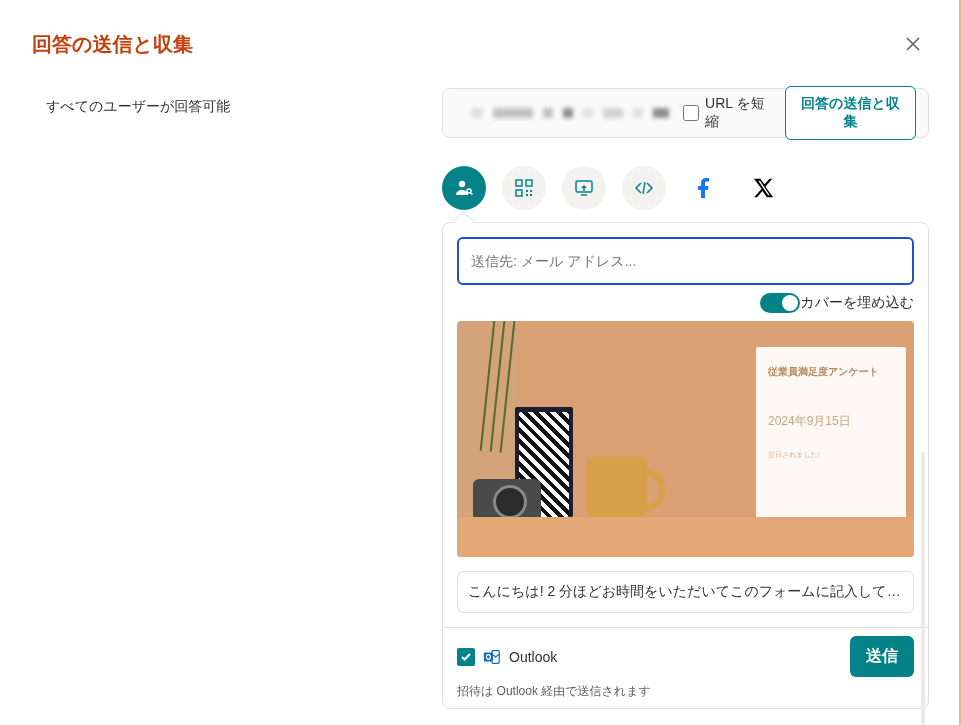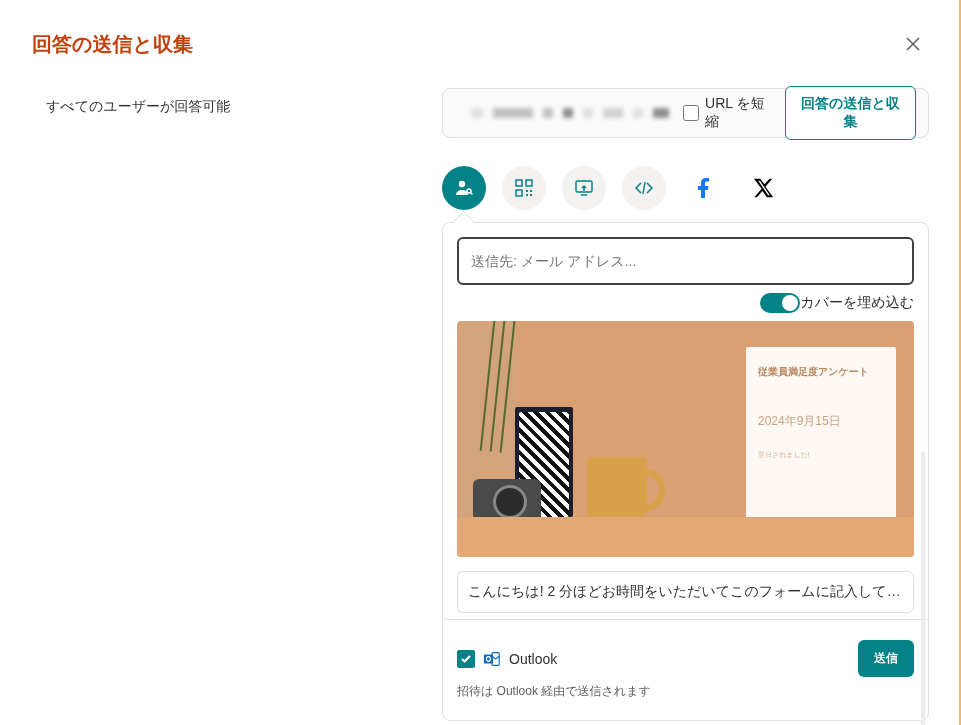--- a/index.html
+++ b/index.html
@@ -19,48 +19,48 @@
     .shorten input { width: 18px; height: 18px; }
     .shorten label { font-size: 14px; color: #323130; }
     .copy-btn { border: 1px solid #038387; color: #038387; background: #fff; border-radius: 6px; padding: 8px 14px; font-size: 14px; font-weight: 600; cursor: pointer; }
     .method-row { display: flex; gap: 16px; margin: 28px 0 12px 0; }
     .method { width: 44px; height: 44px; border-radius: 50%; display: flex; align-items: center; justify-content: center; cursor: pointer; background: #f3f2f1; color: #038387; }
     .method.active { background: #038387; color: #fff; }
     .method.plain { background: transparent; }
     .panel-wrap { position: relative; }
     .panel { border: 1px solid #e1dfdd; border-radius: 8px; padding: 14px; }
     .panel:before { content: ""; position: absolute; top: -8px; left: 14px; width: 14px; height: 14px; background: #fff; border-left: 1px solid #e1dfdd; border-top: 1px solid #e1dfdd; transform: rotate(45deg); }
-    .email-input { width: 100%; border: 2px solid #404040; border-radius: 6px; padding: 14px 12px; font-size: 14px; color: #605e5c; outline: none; }
+    .email-input { width: 100%; border: 2px solid #1d4ed8; border-radius: 6px; padding: 14px 12px; font-size: 14px; color: #605e5c; outline: none; }
     .embed-row { display: flex; align-items: center; justify-content: flex-end; gap: 0; margin: 8px 0 8px 0; }
     .toggle { width: 40px; height: 20px; background: #038387; border-radius: 10px; position: relative; cursor: pointer; }
     .toggle:after { content: ""; position: absolute; right: 2px; top: 2px; width: 16px; height: 16px; background: #fff; border-radius: 50%; }
     .embed-label { font-size: 14px; color: #323130; }
     .cover { width: 100%; height: 236px; background: #d9a074; border-radius: 4px; position: relative; overflow: hidden; }
     .scroll-track { position: absolute; right: 4px; top: 230px; width: 4px; height: 280px; background: #edebe9; border-radius: 2px; }
     .msg-input { width: 100%; border: 1px solid #e1dfdd; border-radius: 6px; padding: 12px 10px; font-size: 14px; color: #323130; margin-top: 14px; background: #fff; white-space: nowrap; overflow: hidden; text-overflow: ellipsis; }
-    .footer { border-top: 1px solid #e1dfdd; margin: 6px -14px -14px -14px; padding: 20px 14px; border-bottom-left-radius: 8px; border-bottom-right-radius: 8px; }
+    .footer { border-top: 1px solid #e1dfdd; margin: 14px -14px -14px -14px; padding: 8px 14px; border-bottom-left-radius: 8px; border-bottom-right-radius: 8px; }
     .outlook-row { display: flex; align-items: center; gap: 8px; }
     .chk { width: 18px; height: 18px; background: #038387; border-radius: 2px; display: flex; align-items: center; justify-content: center; color: #fff; font-size: 12px; }
     .outlook-icon { width: 18px; height: 18px; color: #0F6CBD; }
     .outlook-label { font-size: 14px; color: #323130; font-weight: 400; }
-    .send-btn { margin-left: auto; background: #038387; color: #fff; border: none; border-radius: 6px; padding: 10px 16px; font-size: 12px; font-weight: 600; cursor: pointer; }
+    .send-btn { margin-left: auto; background: #038387; color: #fff; border: none; border-radius: 6px; padding: 10px 16px; font-size: 16px; font-weight: 600; cursor: pointer; }
     .hint { font-size: 12px; color: #605e5c; margin-top: 6px; }
     .feedback { position: absolute; left: 32px; bottom: 24px; }
     .feedback-btn { border: 1px solid #e1dfdd; background: #f3f2f1; border-radius: 2px; padding: 6px 10px; font-size: 13px; color: #323130; display: flex; align-items: center; gap: 6px; cursor: pointer; }
     
     .desk { position: absolute; left: 0; right: 0; bottom: 0; height: 40px; background: #e4a876; }
     .vase { position: absolute; left: 0; top: 0; bottom: 40px; width: 60px; background: rgba(180,180,170,.15); }
     .stems { position: absolute; left: 30px; top: -10px; width: 2px; height: 140px; background: #556b2f; box-shadow: 10px 0 0 #556b2f, 20px 0 0 #556b2f; transform: rotate(6deg); }
     .book-dark { position: absolute; left: 58px; bottom: 40px; width: 58px; height: 110px; background: #1b1e2e; border-radius: 2px; }
     .book-stripe { position: absolute; left: 62px; bottom: 40px; width: 50px; height: 105px; background: repeating-linear-gradient(45deg,#fff 0 4px,#111 4px 8px); border-radius: 2px; }
     .mug { position: absolute; left: 130px; bottom: 40px; width: 60px; height: 60px; background: #d9a04a; border-radius: 4px 4px 6px 6px; }
     .mug:after { content: ""; position: absolute; right: -18px; top: 12px; width: 24px; height: 30px; border: 6px solid #d9a04a; border-left: none; border-radius: 0 20px 20px 0; }
     .camera { position: absolute; left: 16px; bottom: 36px; width: 68px; height: 42px; background: #4a4a4a; border-radius: 6px; }
     .camera:before { content: ""; position: absolute; left: 20px; top: 6px; width: 28px; height: 28px; border-radius: 50%; background: #2b2b2b; border: 3px solid #888; }
-    .card { position: absolute; right: 18px; top: 26px; bottom: 26px; width: 150px; background: #fdf8f3; border-radius: 2px; padding: 18px 12px; }
+    .card { position: absolute; right: 8px; top: 26px; bottom: 26px; width: 150px; background: #fdf8f3; border-radius: 2px; padding: 18px 12px; }
     .card-title { font-size: 10px; color: #b8895f; font-weight: 600; }
     .card-date { font-size: 12px; color: #c9a37f; margin-top: 34px; }
     .card-note { font-size: 7px; color: #d4b597; margin-top: 20px; }
     .right-edge { position:absolute; top:0; right:0; bottom:0; width:2px; background:#e8b878; }
   </style>
 </head>
 <body>
 
 <div class="dialog">
   <div class="right-edge"></div>

